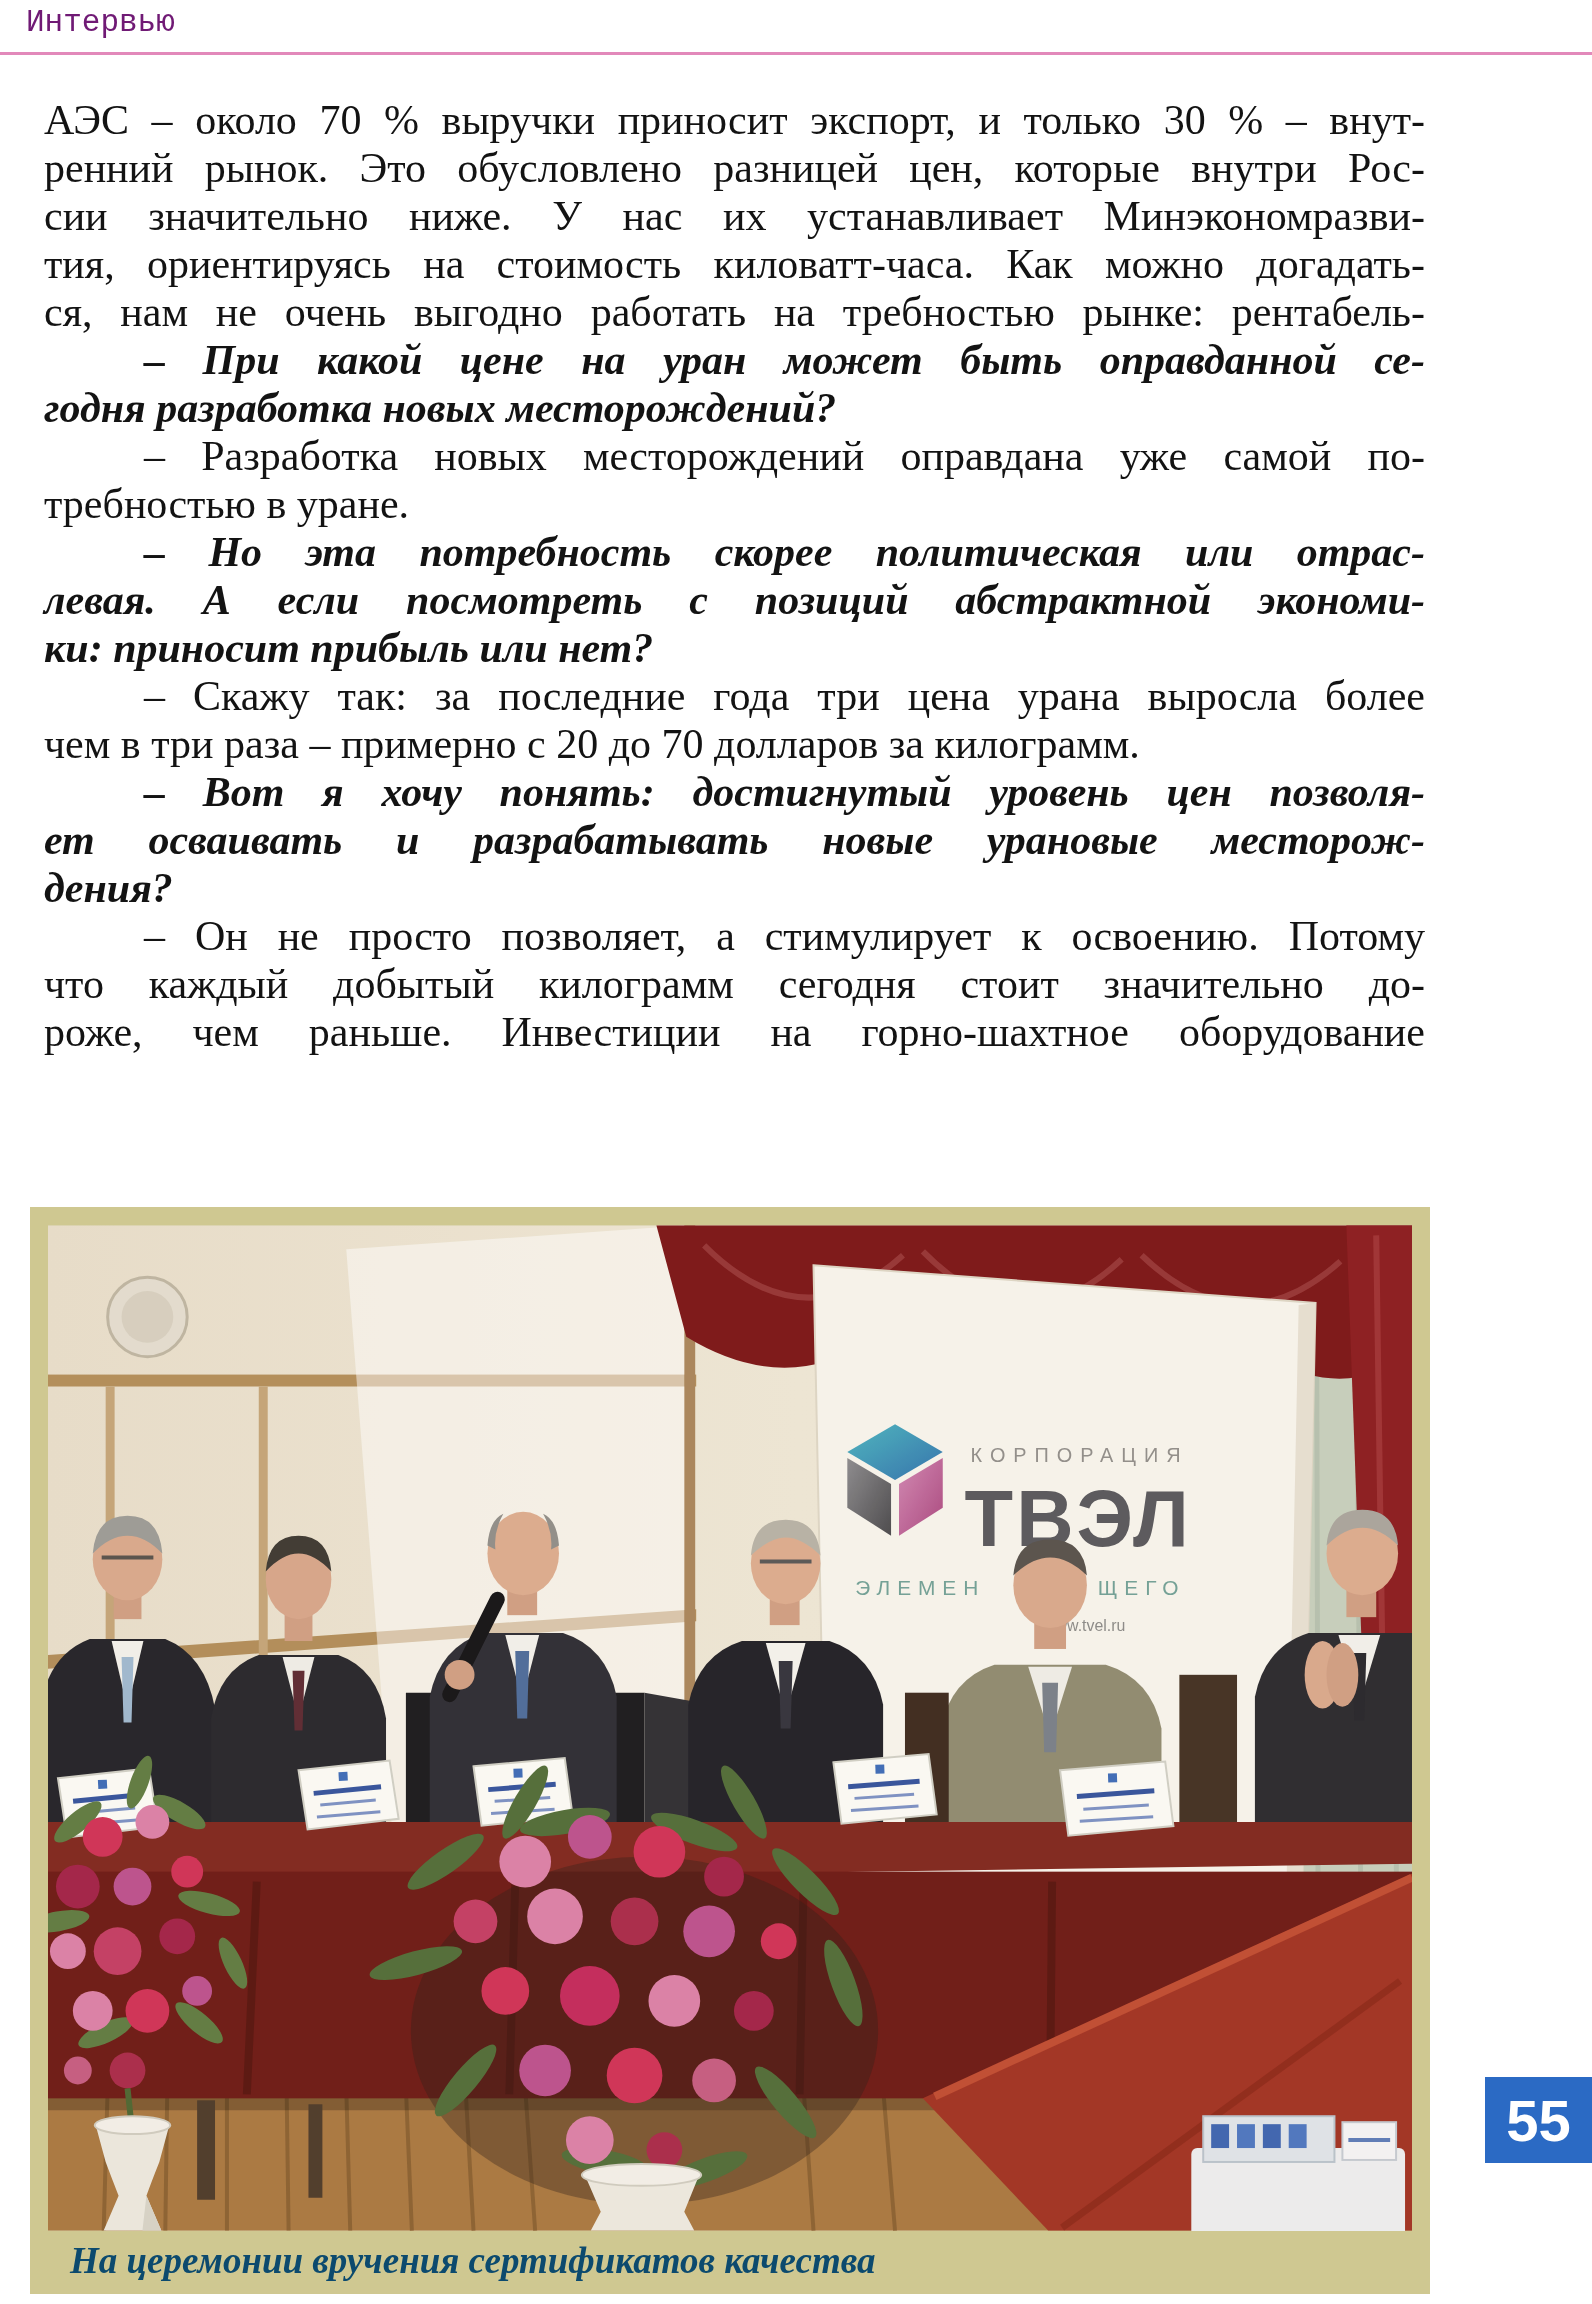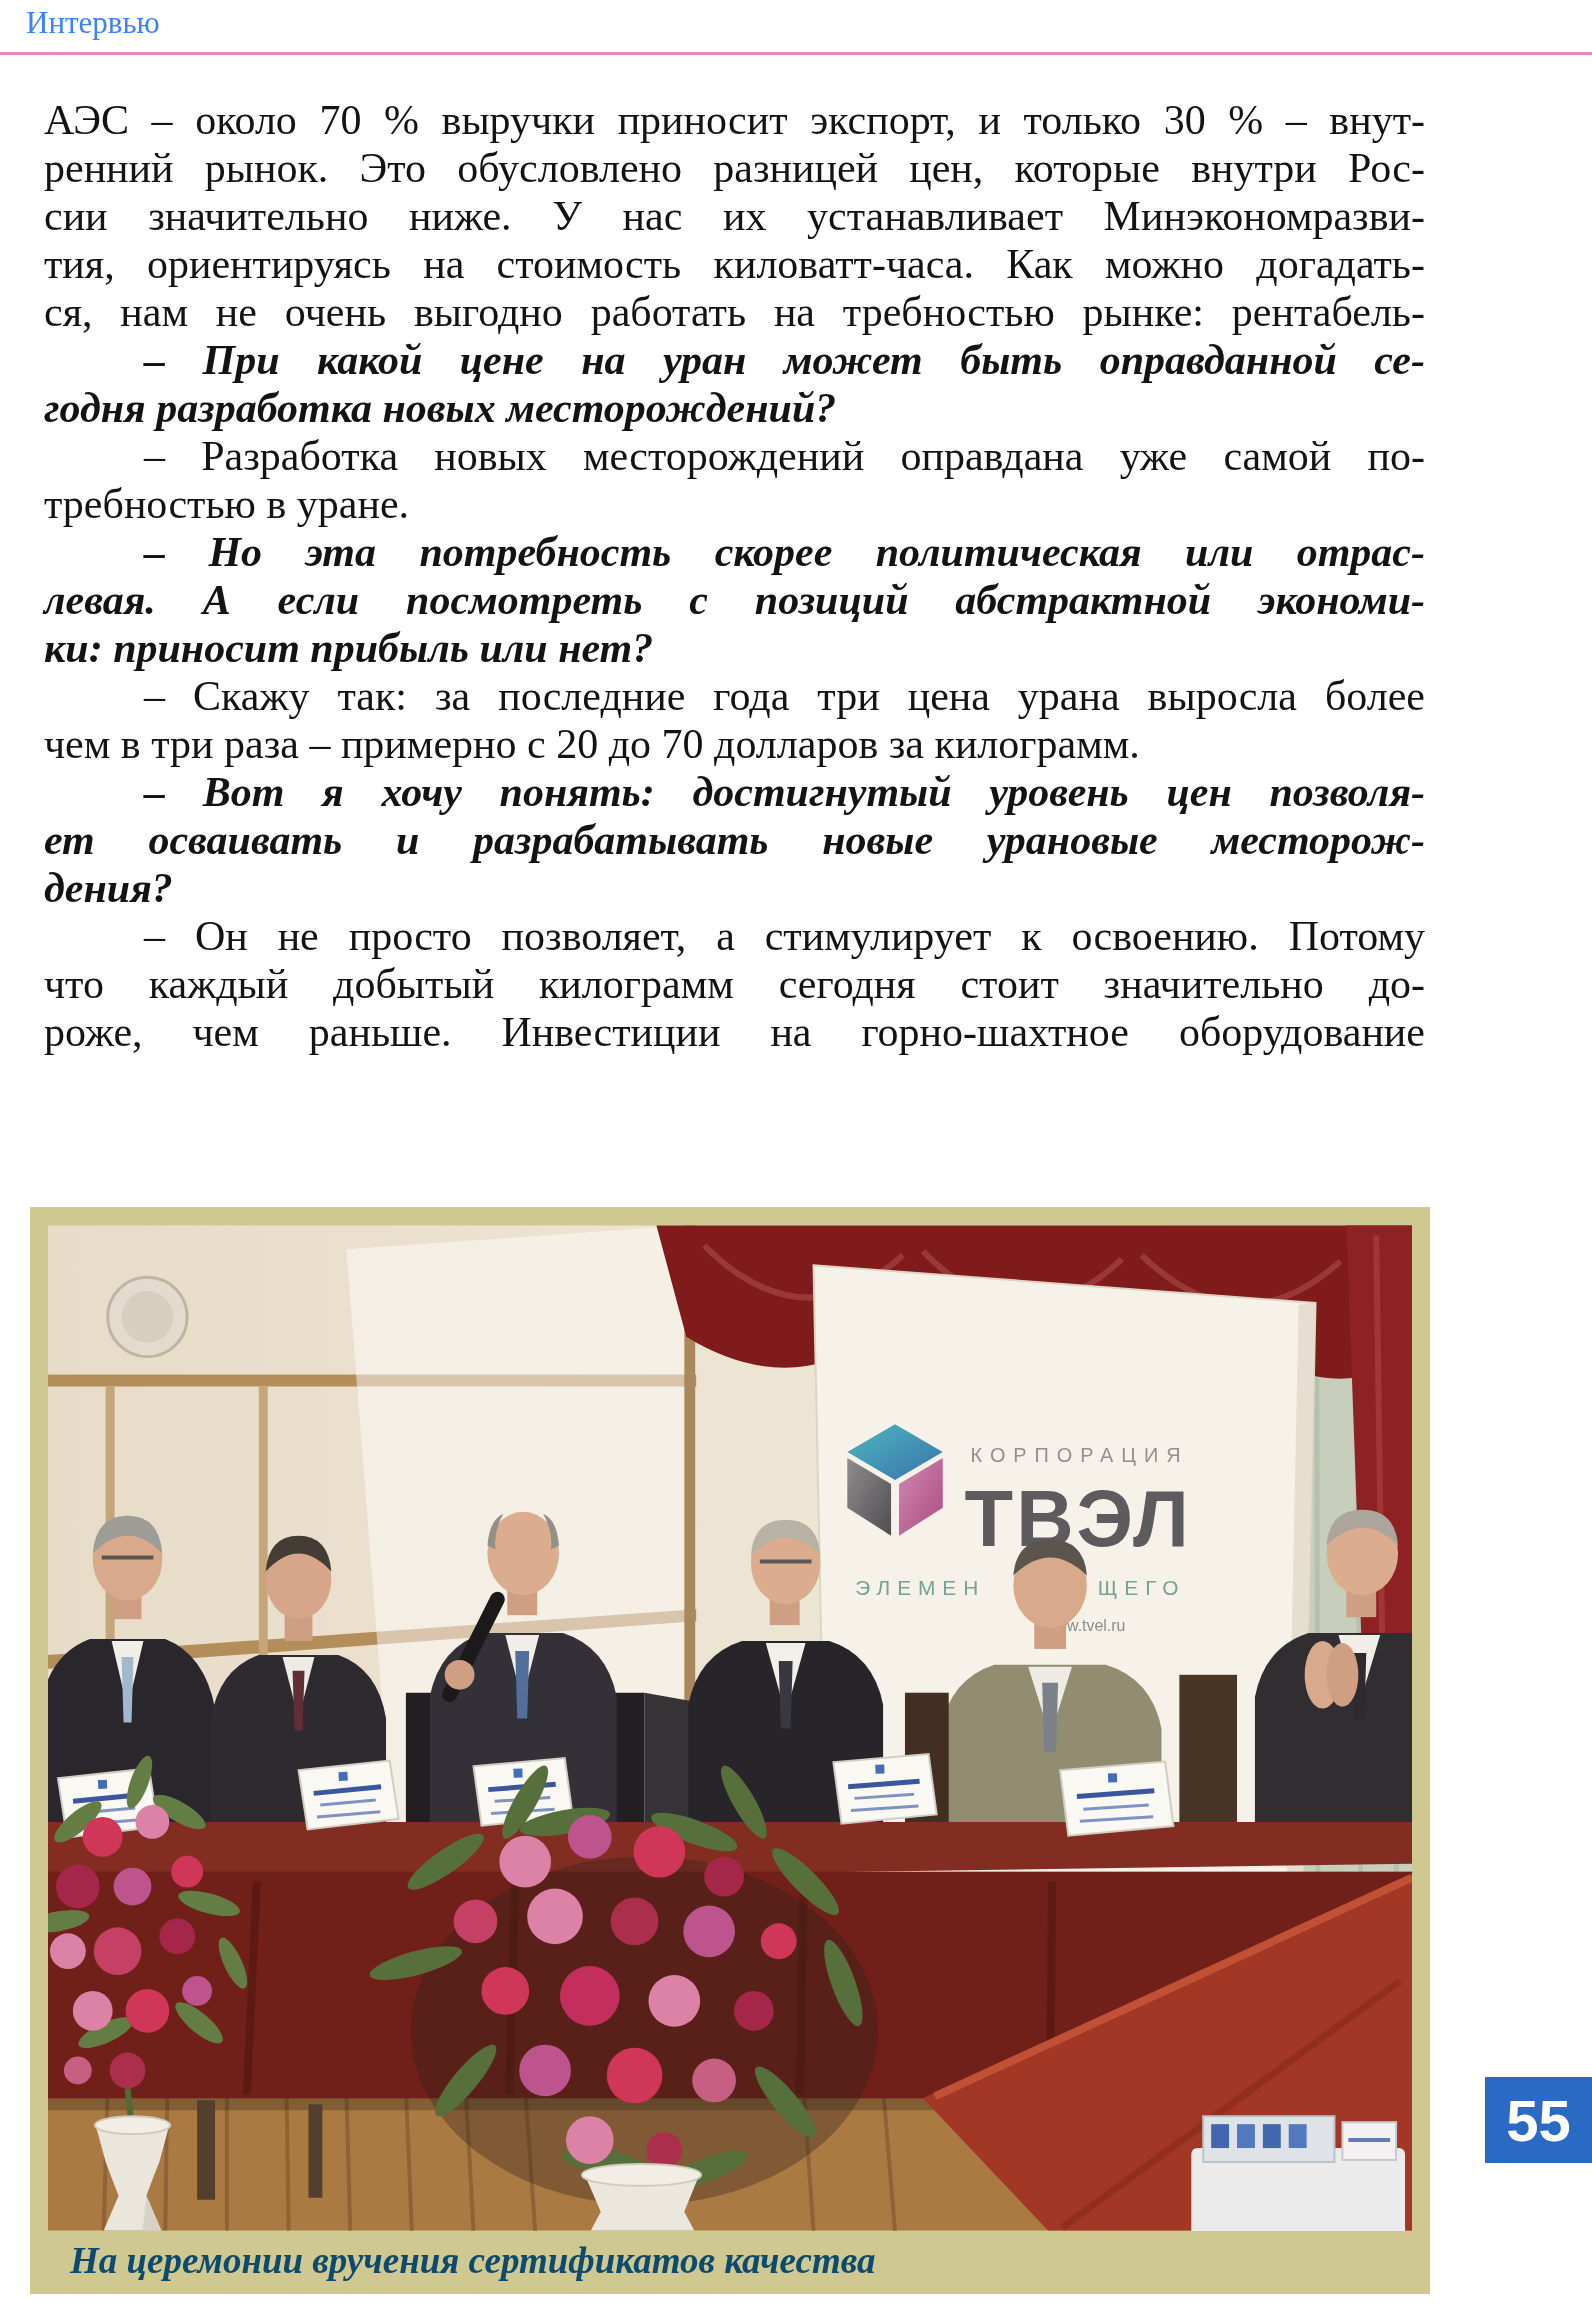--- a/index.html
+++ b/index.html
@@ -1,19 +1,19 @@
 <!DOCTYPE html>
 <html><head>
 <meta charset="utf-8">
 <style>
   html,body{margin:0;padding:0;background:#ffffff;}
   .page{position:relative;width:1592px;height:2304px;background:#ffffff;overflow:hidden;
         font-family:"Liberation Serif",serif;color:#131313;}
   .running-head{position:absolute;left:26px;top:2px;height:42px;line-height:42px;
-        font-family:Liberation Serif, serif;font-size:31px;color:#3b82f6;}
+        font-family:Liberation Mono, monospace;font-size:31px;color:#701a75;}
   .head-rule{position:absolute;left:0;top:52px;width:1592px;height:3px;background:#e289ba;}
   .article{position:absolute;left:44px;top:96px;width:1381px;font-size:42px;line-height:48px;}
   .para .line{text-align:justify;text-align-last:justify;text-justify:inter-word;}
   .para .line.last{text-align-last:left;}
   .para.indent .line:first-child{text-indent:100px;}
   .para.question .line{font-weight:bold;font-style:italic;}
   .photo-frame{position:absolute;left:30px;top:1207px;width:1400px;height:1087px;background:#cfc891;}
   .photo-frame svg{position:absolute;left:18px;top:18px;display:block;}
   .caption{position:absolute;left:18px;right:18px;bottom:0;height:63px;line-height:60px;
         padding-left:22px;font-size:37px;font-weight:bold;font-style:italic;color:#0c4a6e;}

